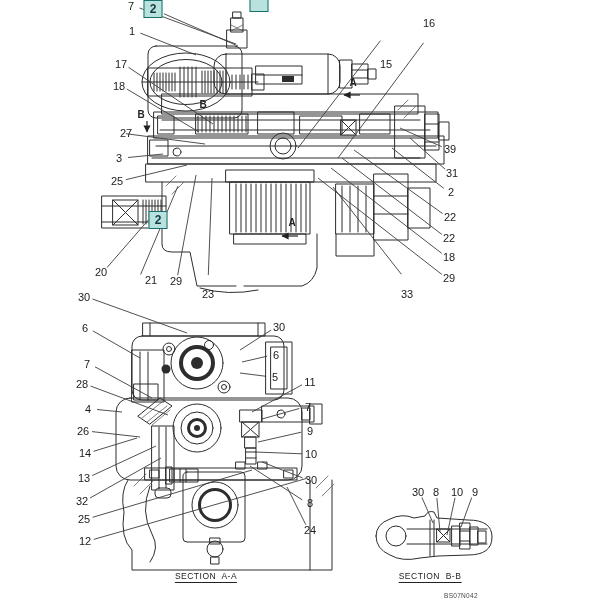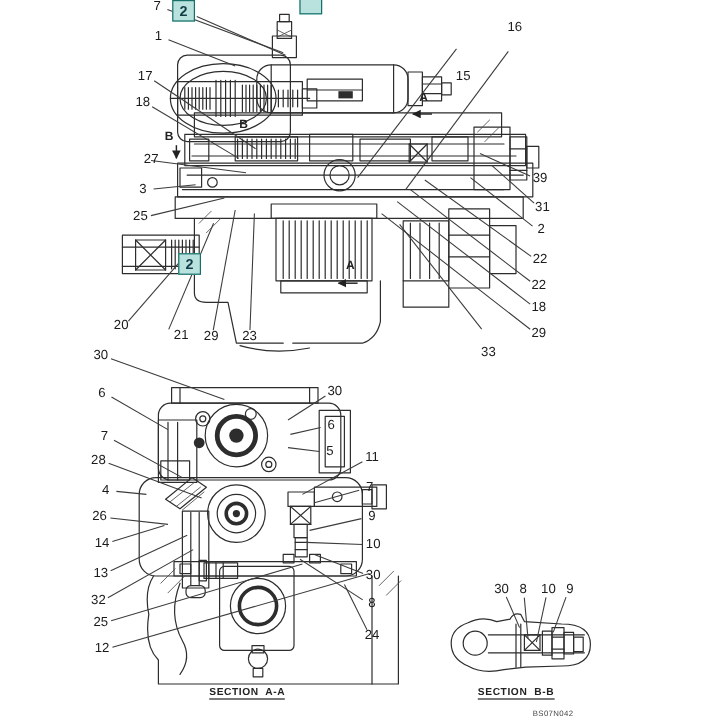--- a/index.html
+++ b/index.html
@@ -12,21 +12,21 @@
   #art .w3{stroke-width:3;}
   #art .h{stroke-width:.7;stroke:#4a4a4a;}
   #leaders line{stroke:#3c3c3c;stroke-width:.9;}
   #leaders line.marrow{stroke:#222;stroke-width:1.2;}
   .callout{position:absolute;transform:translate(-50%,-50%);font-size:11px;color:#1b1b1b;
            white-space:nowrap;line-height:1;}
   .callout.box{width:17px;height:16px;background:#b9e2de;border:1.6px solid #157069;
                display:flex;align-items:center;justify-content:center;color:#113c45;
                font-weight:bold;font-size:12px;}
   .vmarker{position:absolute;transform:translate(-50%,-50%);font-weight:bold;font-size:10px;color:#222;}
-  .seclabel{position:absolute;transform:translateX(-50%);font-size:8.5px;font-weight:bold;
+  .seclabel{position:absolute;transform:translateX(-50%);font-size:8.5px;font-weight:normal;
             letter-spacing:.5px;color:#222;border-bottom:1px solid #222;padding-bottom:1px;
             white-space:pre;}
   #doc-code{position:absolute;font-size:6.5px;color:#474747;letter-spacing:.3px;}
 </style>
 </head>
 <body>
 
 <div id="canvas">
 
   <svg id="art" width="600" height="600" viewBox="0 0 600 600">
@@ -257,21 +257,21 @@
       <div class="callout" style="left: 131px; top: 6px;">7</div>
       <div class="callout" style="left: 132px; top: 31px;">1</div>
       <div class="callout" style="left: 121px; top: 64px;">17</div>
       <div class="callout" style="left: 119px; top: 86px;">18</div>
       <div class="callout" style="left: 126px; top: 133px;">27</div>
       <div class="callout" style="left: 119px; top: 158px;">3</div>
       <div class="callout" style="left: 117px; top: 181px;">25</div>
       <div class="callout" style="left: 101px; top: 272px;">20</div>
       <div class="callout" style="left: 151px; top: 280px;">21</div>
       <div class="callout" style="left: 176px; top: 281px;">29</div>
-      <div class="callout" style="left: 208px; top: 281px;">23</div>
+      <div class="callout" style="left: 208px; top: 294px;">23</div>
       <div class="callout" style="left: 386px; top: 36px; margin-top: 28px;">15</div>
       <div class="callout" style="left: 429px; top: 23px;">16</div>
       <div class="callout" style="left: 450px; top: 149px;">39</div>
       <div class="callout" style="left: 452px; top: 173px;">31</div>
       <div class="callout" style="left: 451px; top: 192px;">2</div>
       <div class="callout" style="left: 450px; top: 217px;">22</div>
       <div class="callout" style="left: 449px; top: 238px;">22</div>
       <div class="callout" style="left: 449px; top: 257px;">18</div>
       <div class="callout" style="left: 449px; top: 278px;">29</div>
       <div class="callout" style="left: 407px; top: 279px; margin-top: 15px;">33</div>

